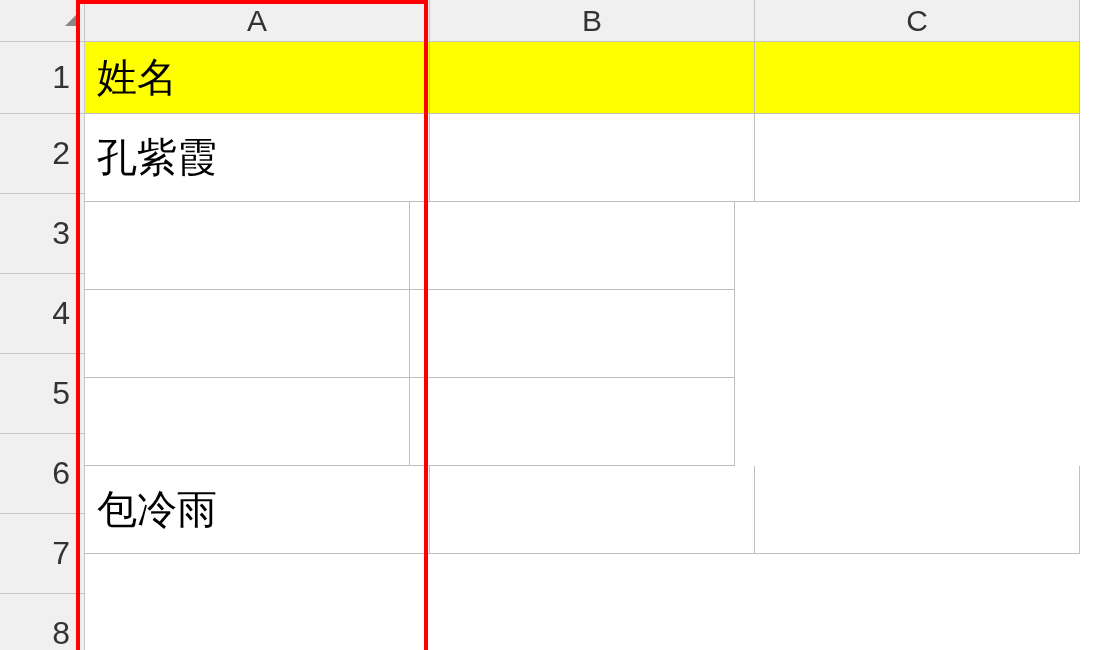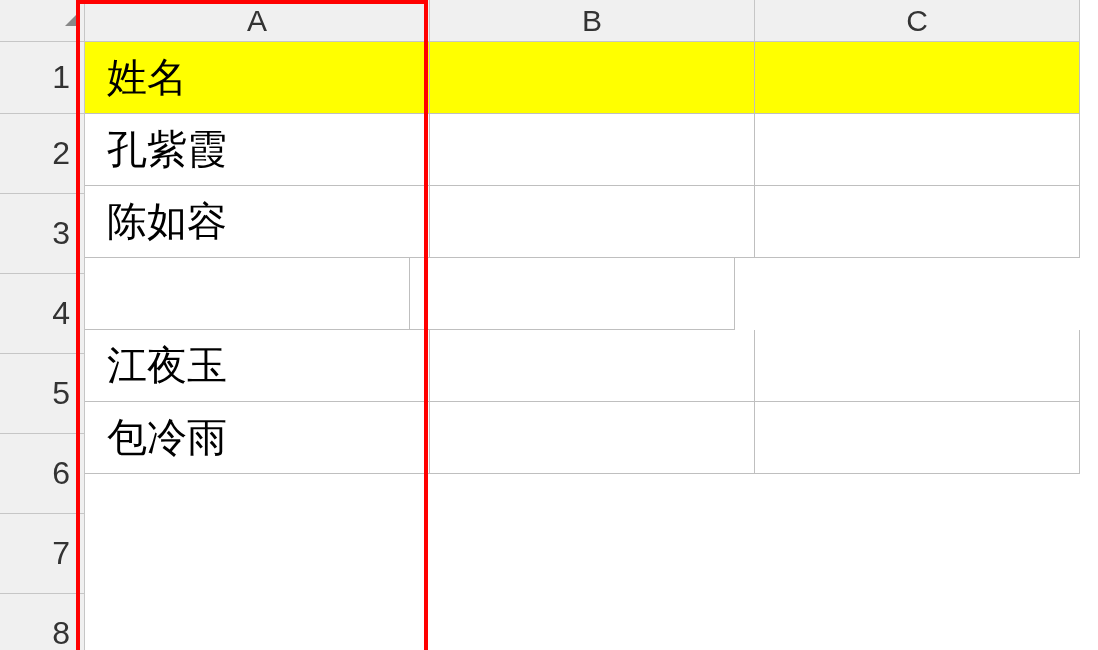--- a/index.html
+++ b/index.html
@@ -87,30 +87,30 @@
   .row-header.row1 { height: 72px; }
 
   
   .grid {
     position: absolute;
     left: 85px;
     top: 42px;
   }
   .row {
     display: flex;
-    height: 72px;
+    height: 88px;
   }
   .row.row1 { height: 72px; }
   .cell {
     height: 100%;
     border-right: 1px solid #bfbfbf;
     border-bottom: 1px solid #bfbfbf;
     display: flex;
     align-items: center;
-    padding-left: 22px;
+    padding-left: 12px;
     font-size: 40px;
     color: #000;
     background: #ffffff;
   }
   .cell.colA { width: 345px; }
   .cell.colB { width: 325px; }
   .cell.colC { width: 325px; }
   .row1 .cell { background: #ffff00; }
 
   
@@ -151,30 +151,28 @@
       <div class="cell colA">姓名</div>
       <div class="cell colB"></div>
       <div class="cell colC"></div>
     </div>
     <div class="row">
       <div class="cell colA">孔紫霞</div>
       <div class="cell colB"></div>
       <div class="cell colC"></div>
     </div>
     <div class="row">
-      <div class="cell colA">陈如容</div>
       <div class="cell colB"></div>
       <div class="cell colC"></div>
     </div>
     <div class="row">
       <div class="cell colB"></div>
       <div class="cell colC"></div>
     </div>
     <div class="row">
-      <div class="cell colA">江夜玉</div>
       <div class="cell colB"></div>
       <div class="cell colC"></div>
     </div>
     <div class="row">
       <div class="cell colA">包冷雨</div>
       <div class="cell colB"></div>
       <div class="cell colC"></div>
     </div>
   </div>
 

